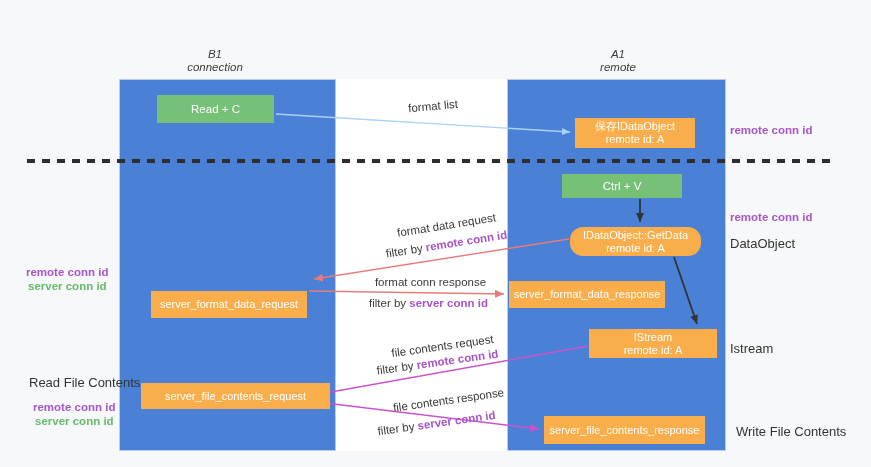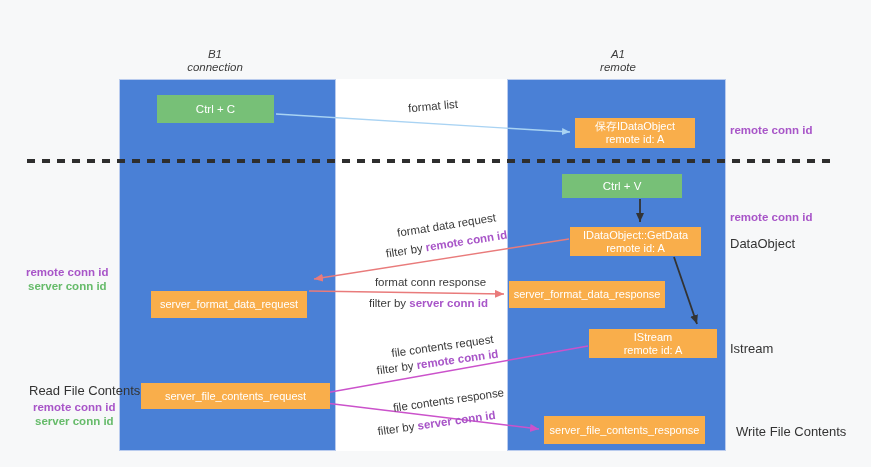--- a/index.html
+++ b/index.html
@@ -65,30 +65,30 @@
     <line x1="569" y1="239" x2="314" y2="279" style="stroke:var(--arrow-salmon,#e97b7b)" stroke-width="1.4" marker-end="url(#m-salmon)"></line>
     <line x1="309" y1="291" x2="504" y2="294" style="stroke:var(--arrow-salmon,#e97b7b)" stroke-width="1.4" marker-end="url(#m-salmon)"></line>
     <line x1="674" y1="257" x2="697" y2="324" style="stroke:var(--ink,#333)" stroke-width="1.8" marker-end="url(#m-ink)"></line>
     <line x1="588" y1="346" x2="314" y2="395" style="stroke:var(--arrow-magenta,#cb52cb)" stroke-width="1.4" marker-end="url(#m-magenta)"></line>
     <line x1="309" y1="401" x2="539" y2="429" style="stroke:var(--arrow-magenta,#cb52cb)" stroke-width="1.4" marker-end="url(#m-magenta)"></line>
   </svg>
 
   <div class="abs dashes" style="left:27px;top:159px;width:806px;height:4px;"></div>
 
   <div class="abs node green" style="left:157px;top:95px;width:117px;height:28px;">
-    <span>Ctrl + C</span>
+    <span>Read + C</span>
   </div>
   <div class="abs node" style="left:575px;top:118px;width:120px;height:30px;">
     <span>保存IDataObject</span>
     <span>remote id: A</span>
   </div>
   <div class="abs node green" style="left:562px;top:174px;width:120px;height:24px;">
     <span>Ctrl + V</span>
   </div>
-  <div class="abs node" style="left:570px;top:227px;width:131px;height:29px;">
+  <div class="abs node" style="left:570px;top:227px;width:131px;height:29px;border-radius:13px;">
     <span>IDataObject::GetData</span>
     <span>remote id: A</span>
   </div>
   <div class="abs node" style="left:151px;top:267px;width:156px;height:27px;margin-top:24px;">
     <span>server_format_data_request</span>
   </div>
   <div class="abs node" style="left:509px;top:281px;width:156px;height:27px;">
     <span>server_format_data_response</span>
   </div>
   <div class="abs node" style="left:589px;top:329px;width:128px;height:29px;">
@@ -119,21 +119,21 @@
     <span>filter by </span><span class="purple">remote conn id</span>
   </div>
 
   <div class="abs flow rot8" style="left:386px;top:394px;width:125px;">file contents response</div>
   <div class="abs flow rot8" style="left:364px;top:417px;width:145px;">
     <span>filter by </span><span class="purple">server conn id</span>
   </div>
 
   <div class="abs sidelbl purple" style="left:26px;top:266px;">remote conn id</div>
   <div class="abs sidelbl greenlbl" style="left:28px;top:280px;">server conn id</div>
-  <div class="abs inklbl" style="left:29px;top:383px;">Read File Contents</div>
+  <div class="abs inklbl" style="left:29px;top:375px;">Read File Contents</div>
   <div class="abs sidelbl purple" style="left:33px;top:401px;">remote conn id</div>
   <div class="abs sidelbl greenlbl" style="left:35px;top:415px;">server conn id</div>
 
   <div class="abs sidelbl purple" style="left:730px;top:124px;">remote conn id</div>
   <div class="abs sidelbl purple" style="left:730px;top:211px;">remote conn id</div>
   <div class="abs inklbl" style="left:730px;top:236px;">DataObject</div>
   <div class="abs inklbl" style="left:730px;top:341px;">Istream</div>
   <div class="abs inklbl" style="left:736px;top:424px;">Write File Contents</div>
 
 </div>

